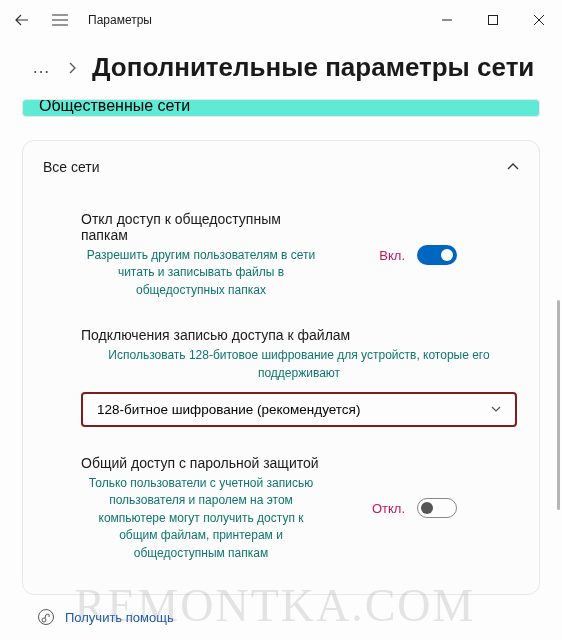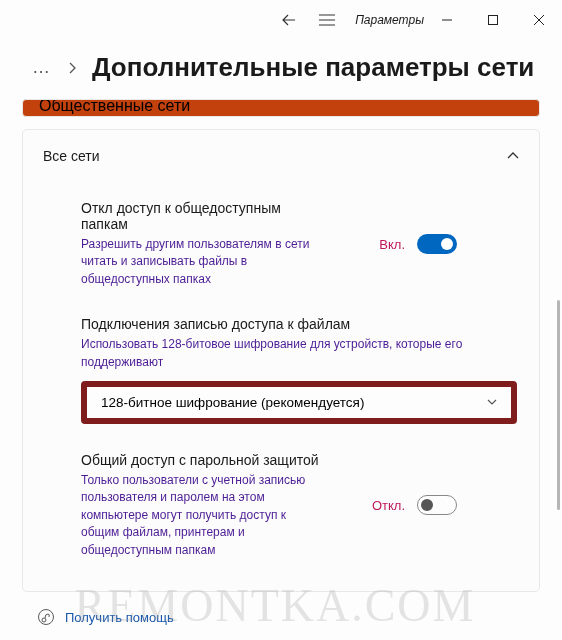--- a/index.html
+++ b/index.html
@@ -1,53 +1,53 @@
 <!DOCTYPE html>
 <html><head>
   <meta charset="utf-8">
   <style>
     * { margin: 0; padding: 0; box-sizing: border-box; font-family: "Segoe UI", sans-serif; }
     body { width: 562px; height: 640px; background: #fdfdfd; overflow: hidden; position: relative; }
     
-    .titlebar { height: 40px; display: flex; align-items: center; justify-content: flex-end; padding: 0 0 0 12px; font-style: italic; }
+    .titlebar { height: 40px; display: flex; align-items: center; justify-content: space-between; padding: 0 0 0 12px; }
     .titlebar-left { display: flex; align-items: center; gap: 18px; }
     .titlebar-back { width: 20px; height: 20px; display: flex; align-items: center; justify-content: center; cursor: pointer; }
     .titlebar-menu { width: 20px; height: 20px; display: flex; align-items: center; justify-content: center; cursor: pointer; }
     .titlebar-title { font-size: 12px; color: #1a1a1a; }
     .titlebar-right { display: flex; }
     .titlebar-btn { width: 46px; height: 32px; display: flex; align-items: center; justify-content: center; cursor: pointer; }
     
     .header { display: flex; align-items: center; padding: 12px 20px 16px 32px; gap: 16px; }
     .header-dots { font-size: 18px; color: #555; cursor: pointer; letter-spacing: 2px; }
     .header-title { font-size: 26px; font-weight: 600; color: #1a1a1a; white-space: nowrap; }
     
     .content { padding: 0 22px; overflow-y: auto; height: 530px; }
     
-    .collapsed-section { border: 1px solid #e8e8e8; border-radius: 4px; padding: 0px 16px 4px; margin-bottom: 12px; display: flex; align-items: center; justify-content: space-between; background: #c2410c; height: 18px; overflow: hidden; }
+    .collapsed-section { border: 1px solid #e8e8e8; border-radius: 4px; padding: 0px 16px 4px; margin-bottom: 23px; display: flex; align-items: center; justify-content: space-between; background: #5eead4; height: 18px; overflow: hidden; }
     
-    .section { border: 1px solid #e8e8e8; border-radius: 5px; margin-bottom: 12px; background: #fcfcfc; }
+    .section { border: 1px solid #e8e8e8; border-radius: 12px; margin-bottom: 12px; background: #fcfcfc; }
     .section-header { padding: 18px 20px; display: flex; align-items: center; justify-content: space-between; cursor: pointer; }
     .section-title { font-size: 14px; color: #1a1a1a; }
     .section-body { padding: 4px 0 18px 0; }
     
     .setting { padding: 14px 22px; display: flex; gap: 16px; }
     .setting-text { flex: 1; }
     .setting-title { font-size: 14px; color: #1a1a1a; margin-bottom: 4px; }
-    .setting-desc { font-size: 12px; color: #4c1d95; line-height: 1.45; }
+    .setting-desc { font-size: 12px; color: #0f766e; line-height: 1.45; text-align: center; }
     .setting-ctrl { display: flex; align-items: center; gap: 12px; min-width: 120px; justify-content: flex-end; }
     .setting-state { font-size: 13px; color: #be185d; }
     
     .toggle { width: 40px; height: 20px; border-radius: 10px; position: relative; cursor: pointer; }
     .toggle.on { background: #0067c0; }
     .toggle.off { background: #fdfdfd; border: 1px solid #888; }
     .toggle-knob { width: 12px; height: 12px; border-radius: 50%; position: absolute; top: 50%; transform: translateY(-50%); }
     .toggle.on .toggle-knob { background: #fff; right: 4px; }
     .toggle.off .toggle-knob { background: #555; left: 3px; }
     
-    .dropdown { margin: 6px 22px 8px 58px; border: 6px solid #7f1d1d; border-radius: 4px; padding: 8px 14px; display: flex; align-items: center; justify-content: space-between; background: #fdfdfd; cursor: pointer; font-size: 13.5px; }
+    .dropdown { margin: 6px 22px 8px 58px; border: 2px solid #7f1d1d; border-radius: 4px; padding: 8px 14px; display: flex; align-items: center; justify-content: space-between; background: #fdfdfd; cursor: pointer; font-size: 13.5px; }
     
     .footer { position: absolute; bottom: 14px; left: 37px; display: flex; align-items: center; gap: 10px; }
     .footer-link { color: #1857ab; font-size: 13px; cursor: pointer; }
     
     .scrollbar-fake { position: absolute; right: 2px; top: 300px; width: 3px; height: 210px; background: #b5b5b5; border-radius: 2px; }
     
     .watermark { position: absolute; bottom: 8px; left: 0; right: 12px; font-size: 46px; font-weight: 300; color: rgba(150,150,150,0.25); letter-spacing: 2px; text-align: center; white-space: nowrap; font-family: Georgia, serif; pointer-events: none; }
   </style>
 </head>
 <body>

